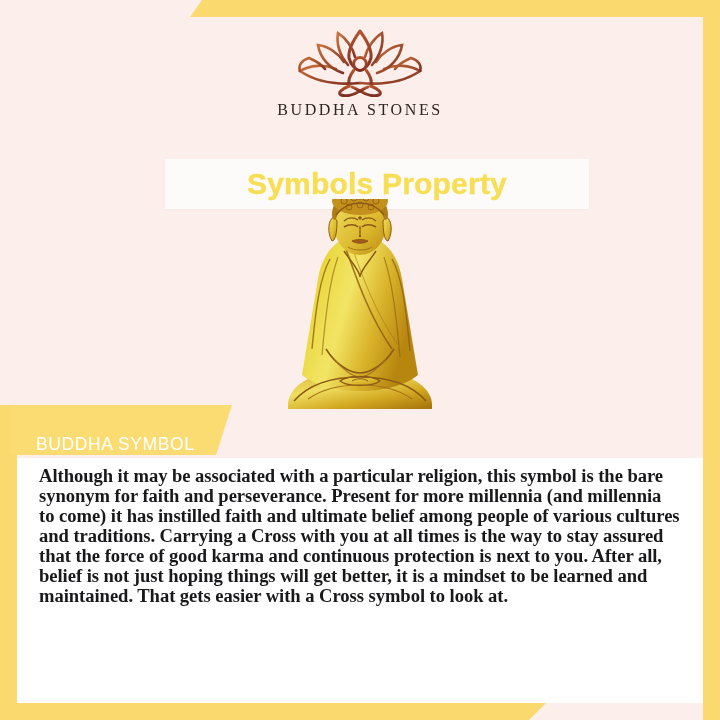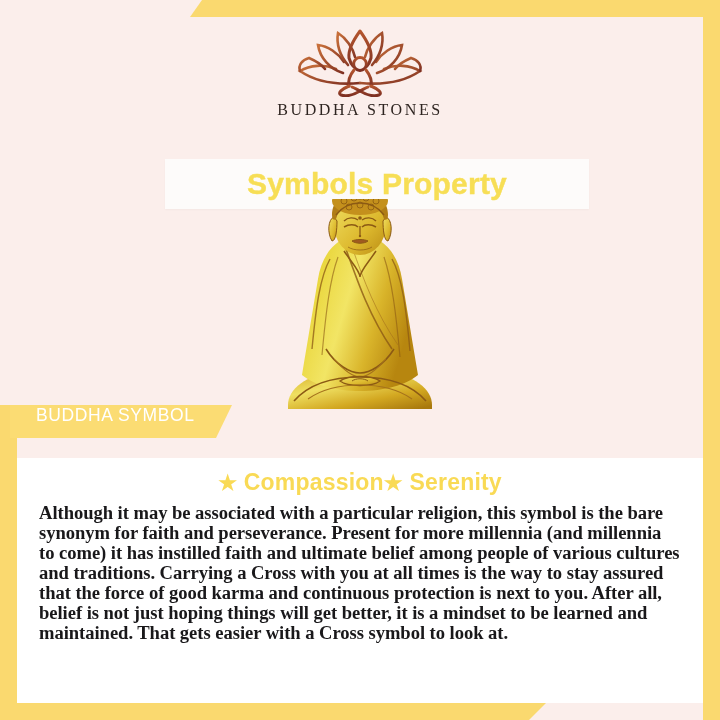--- a/index.html
+++ b/index.html
@@ -133,26 +133,26 @@
     height: 218px;
     display: block;
   }
 
   
   .badge {
     position: absolute;
     left: 10px;
     top: 405px;
     width: 222px;
-    height: 33px;
+    height: 50px;
     background: #fbdc73;
     -webkit-clip-path: polygon(0 0, 100% 0, calc(100% - 16px) 100%, 0 100%);
     clip-path: polygon(0 0, 100% 0, calc(100% - 16px) 100%, 0 100%);
     display: flex;
-    align-items: flex-start;
+    align-items: flex-end;
   }
   .badge-label {
     padding-left: 26px;
     color: #ffffff;
     font-size: 17.5px;
     letter-spacing: 0.6px;
     font-weight: 400;
     font-family: "Liberation Sans", sans-serif;
   }
 
@@ -339,17 +339,16 @@
         </svg>
       </span>
     </div>
   </div>
 
   <div class="badge">
     <span class="badge-label">BUDDHA SYMBOL</span>
   </div>
 
   <div class="content-card">
-    <div class="subtitle"><span class="star">★</span> <span>Compassion</span><span class="star">★</span> <span>Serenity</span></div>
     <p class="body-copy">Although it may be associated with a particular religion, this symbol is the bare synonym for faith and perseverance. Present for more millennia (and millennia to come) it has instilled faith and ultimate belief among people of various cultures and traditions. Carrying a Cross with you at all times is the way to stay assured that the force of good karma and continuous protection is next to you. After all, belief is not just hoping things will get better, it is a mindset to be learned and maintained. That gets easier with a Cross symbol to look at.</p>
   </div>
 
 </div>
 
 </body></html>

